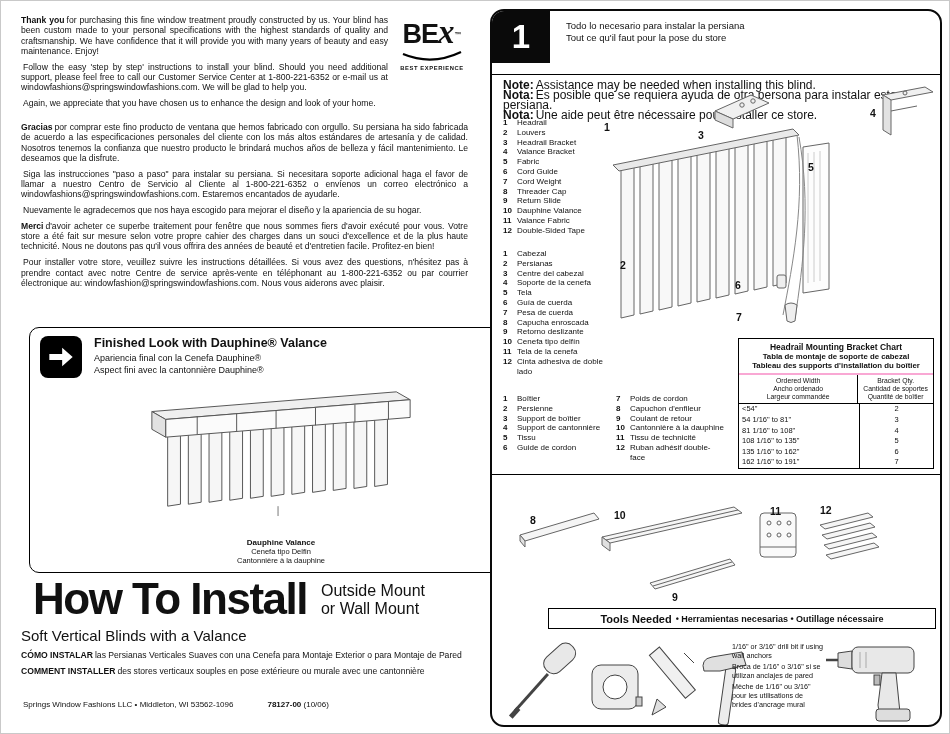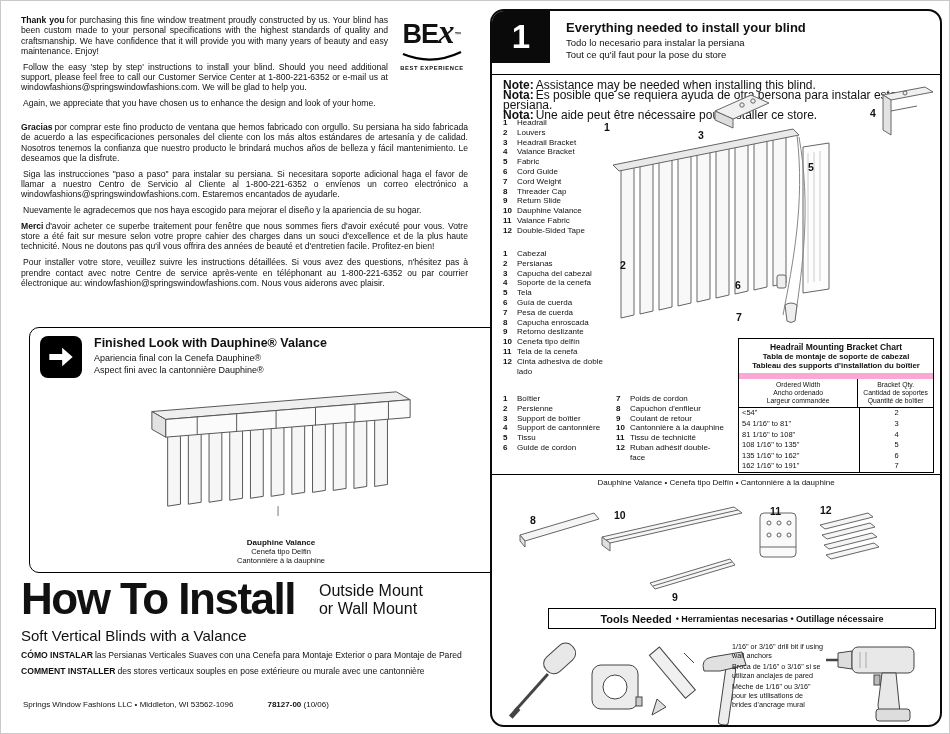--- a/index.html
+++ b/index.html
@@ -30,21 +30,21 @@
   .fb-arrow { flex:0 0 42px; width:42px; height:42px; background:#000; border-radius:8px;
               display:flex; align-items:center; justify-content:center; }
   .fb-t1 { font-size:12.5px; font-weight:bold; margin-bottom:3px; }
   .fb-t2 { font-size:9px; line-height:11.5px; }
   .fb-illo { text-align:center; margin-top:2px; }
   .fb-cap { position:absolute; bottom:7px; left:0; right:0; text-align:center; }
   .fb-cap1 { font-size:8px; font-weight:bold; }
   .fb-cap2 { font-size:7.5px; line-height:9px; }
 
   .howto { position:absolute; top:564px; left:0; width:447px; }
-  .ht-row { display:flex; align-items:flex-end; gap:24px; }
+  .ht-row { display:flex; align-items:flex-end; gap:14px;margin-left:12px; }
   .ht-title { font-size:44px; font-weight:800; letter-spacing:-1.5px; line-height:40px; white-space:nowrap; }
   .ht-mount { font-size:16px; line-height:18px; padding-bottom:1px; }
   .ht-sub { font-size:15px; margin-top:8px; }
   .ht-es, .ht-fr { font-size:8.6px; line-height:10.3px; margin-top:6px; }
   .ht-es b, .ht-fr b { padding-right:2px; }
 
   .footer { position:absolute; top:685px; left:2px; width:447px; font-size:8px; }
   .ft-part { margin-left:34px; }
 
   
@@ -66,21 +66,21 @@
   .list-fr-a { left:11px;  top:383px; }
   .list-fr-b { left:124px; top:383px; width:108px; }
   .part-row { display:flex; font-size:8px; line-height:9.8px; }
   .pn { flex:0 0 14px; font-weight:bold; }
   .pl { flex:1; }
 
   .main-illo { position:absolute; left:95px; top:72px; }
   .co { position:absolute; font-size:10.5px; font-weight:bold; }
 
   .chart { position:absolute; left:246px; top:327px; width:196px; border:1px solid #000; background:#fff; }
-  .chart-titles { text-align:center; padding:3px 2px 2px; border-bottom:6px solid #f9a8d4; }
+  .chart-titles { text-align:center; padding:3px 2px 2px; border-bottom:2px solid #f9a8d4; }
   .ct1 { font-size:8.5px; font-weight:bold; }
   .ct2 { font-size:7.8px; font-weight:bold; line-height:9.4px; }
   .chart-head { display:flex; border-bottom:1px solid #000; }
   .ch-col { flex:1.6; font-size:6.8px; line-height:8.2px; text-align:center; padding:2px 1px; }
   .ch-col2 { flex:1; border-left:1px solid #000; }
   .chart-row { display:flex; font-size:7.5px; line-height:10.6px; }
   .cr-w { flex:1.6; padding-left:3px; }
   .cr-q { flex:1; text-align:center; border-left:1px solid #000; }
 
   .v-divider { position:absolute; top:463px; left:0; width:100%; border-top:1px solid #000; }
@@ -198,21 +198,20 @@
     </div>
   </div>
 
   <div class="panel">
 
     <div class="step-box">
         <span>1</span>
       </div>
 
     <div class="p-head">
-      <div class="ph-en">Everything needed to install your blind</div>
       <div class="ph-sub">Todo lo necesario para instalar la persiana</div>
       <div class="ph-sub">Tout ce qu'il faut pour la pose du store</div>
     </div>
 
     <div class="p-divider"></div>
 
     <div class="p-notes">
       <div class="note-line"><b>Note:</b><span>Assistance may be needed when installing this blind.</span></div>
       <div class="note-line"><b>Nota:</b><span>Es posible que se requiera ayuda de otra persona para instalar esta persiana.</span></div>
       <div class="note-line"><b>Nota:</b><span>Une aide peut être nécessaire pour installer ce store.</span></div>
@@ -274,21 +273,21 @@
     <div class="part-row">
           <span class="pn">1</span>
           <span class="pl">Cabezal</span>
         </div>
         <div class="part-row">
           <span class="pn">2</span>
           <span class="pl">Persianas</span>
         </div>
         <div class="part-row">
           <span class="pn">3</span>
-          <span class="pl">Capucha del cabezal</span>
+          <span class="pl">Centre del cabezal</span>
         </div>
         <div class="part-row">
           <span class="pn">4</span>
           <span class="pl">Soporte de la cenefa</span>
         </div>
         <div class="part-row">
           <span class="pn">5</span>
           <span class="pl">Tela</span>
         </div>
         <div class="part-row">
@@ -453,21 +452,20 @@
             <span class="cr-q">6</span>
           </div>
           <div class="chart-row">
             <span class="cr-w">162 1/16" to 191"</span>
             <span class="cr-q">7</span>
           </div>
         </div>
     </div>
 
     <div class="v-divider"></div>
-    <div class="v-caption">Dauphine Valance  •  Cenefa tipo Delfín  •  Cantonnière à la dauphine</div>
 
     <svg class="valance-illo" width="430" height="112" viewBox="0 0 430 112">
       <g stroke="#666" stroke-width="1" fill="#f5f5f5">
         <polygon points="18,44 92,22 97,28 23,50"></polygon>
         <polygon points="18,44 23,50 23,56 18,50" fill="#e0e0e0"></polygon>
         <polygon points="100,46 232,16 240,22 108,52"></polygon>
         <line x1="104" y1="49" x2="236" y2="19"></line>
         <polygon points="100,46 108,52 108,60 100,54" fill="#e0e0e0"></polygon>
         <polygon points="148,92 228,68 233,74 153,98"></polygon>
         <line x1="151" y1="95" x2="230" y2="71"></line>

